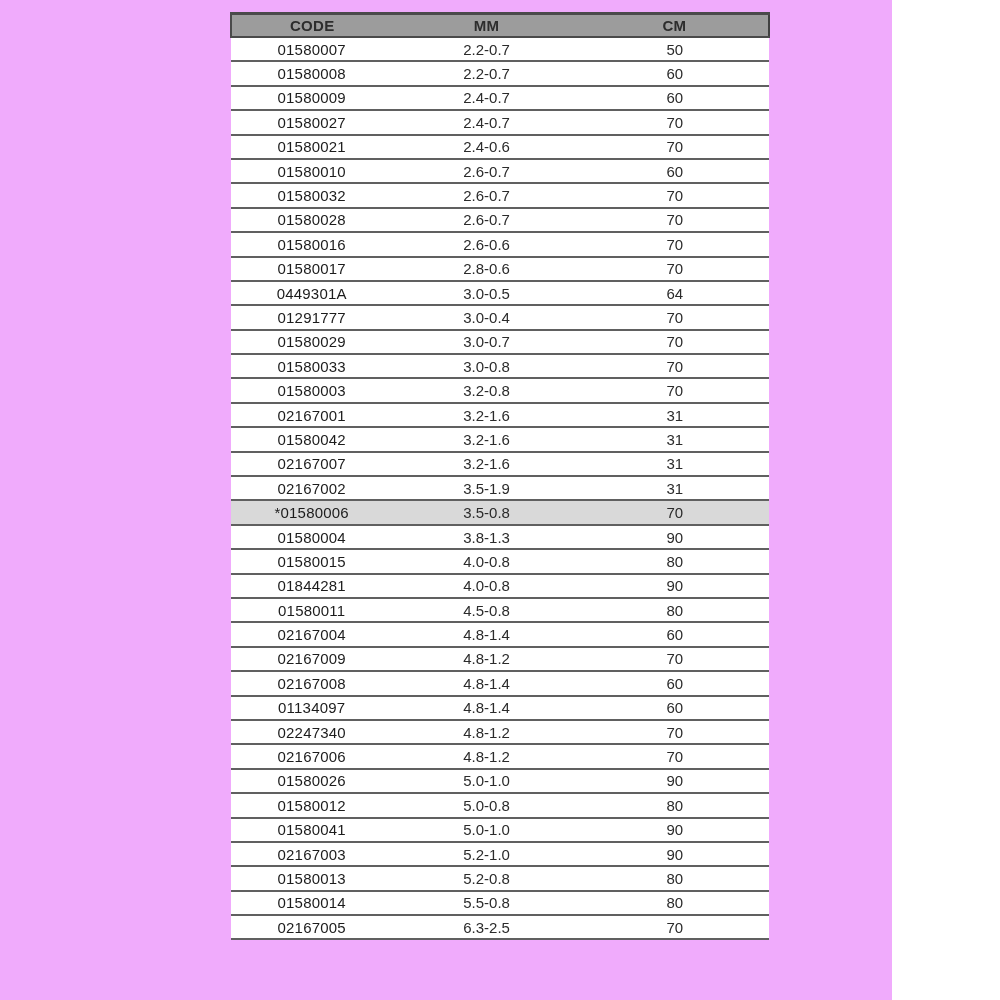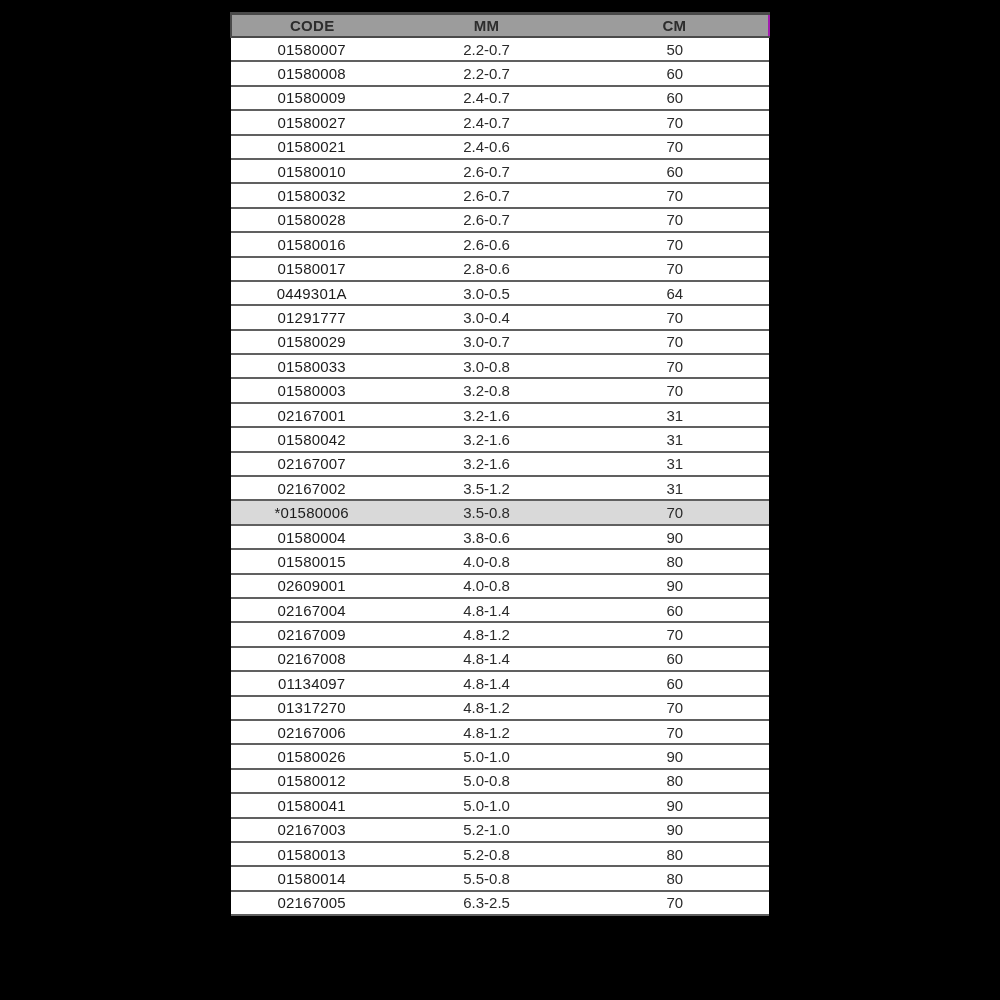--- a/index.html
+++ b/index.html
@@ -6,23 +6,23 @@
     margin: 0;
     padding: 0;
     background: #ffffff;
     width: 1000px;
     height: 1000px;
     font-family: "Liberation Sans", sans-serif;
     -webkit-font-smoothing: antialiased;
   }
   .page {
     position: relative;
-    width: 1000px;
+    width: 892px;
     height: 1000px;
-    background: #000000;
+    background: #f0abfc;
     overflow: hidden;
   }
   table.spec-table {
     position: absolute;
     left: 230px;
     top: 12px;
     width: 540px;
     border-collapse: collapse;
     table-layout: fixed;
   }
@@ -37,21 +37,21 @@
     height: 21px;
     padding: 0;
     text-align: center;
     vertical-align: middle;
     font-size: 15px;
     font-weight: bold;
     color: #2d2d2d;
     letter-spacing: 0.3px;
   }
   .spec-table th:first-child { border-left: 2px solid #4a4a4a; }
-  .spec-table th:last-child  { border-right: 2px solid #a21caf; }
+  .spec-table th:last-child  { border-right: 2px solid #404040; }
 
   .spec-table td {
     height: 22.4px;
     padding: 0;
     border-bottom: 2px solid var(--divider, #606060);
     text-align: center;
     vertical-align: middle;
     font-size: 15px;
     color: #2b2b2b;
     background: #ffffff;
@@ -168,42 +168,47 @@
           <td>3.2-1.6</td>
           <td>31</td>
         </tr>
         <tr>
           <td class="code">02167007</td>
           <td>3.2-1.6</td>
           <td>31</td>
         </tr>
         <tr>
           <td class="code">02167002</td>
-          <td>3.5-1.2</td>
+          <td>3.5-1.9</td>
           <td>31</td>
         </tr>
         <tr class="highlight">
           <td class="code">*01580006</td>
           <td>3.5-0.8</td>
           <td>70</td>
         </tr>
         <tr>
           <td class="code">01580004</td>
-          <td>3.8-0.6</td>
+          <td>3.8-1.3</td>
           <td>90</td>
         </tr>
         <tr>
           <td class="code">01580015</td>
           <td>4.0-0.8</td>
           <td>80</td>
         </tr>
         <tr>
-          <td class="code">02609001</td>
+          <td class="code">01844281</td>
           <td>4.0-0.8</td>
           <td>90</td>
+        </tr>
+        <tr>
+          <td class="code">01580011</td>
+          <td>4.5-0.8</td>
+          <td>80</td>
         </tr>
         <tr>
           <td class="code">02167004</td>
           <td>4.8-1.4</td>
           <td>60</td>
         </tr>
         <tr>
           <td class="code">02167009</td>
           <td>4.8-1.2</td>
           <td>70</td>
@@ -212,21 +217,21 @@
           <td class="code">02167008</td>
           <td>4.8-1.4</td>
           <td>60</td>
         </tr>
         <tr>
           <td class="code">01134097</td>
           <td>4.8-1.4</td>
           <td>60</td>
         </tr>
         <tr>
-          <td class="code">01317270</td>
+          <td class="code">02247340</td>
           <td>4.8-1.2</td>
           <td>70</td>
         </tr>
         <tr>
           <td class="code">02167006</td>
           <td>4.8-1.2</td>
           <td>70</td>
         </tr>
         <tr>
           <td class="code">01580026</td>

